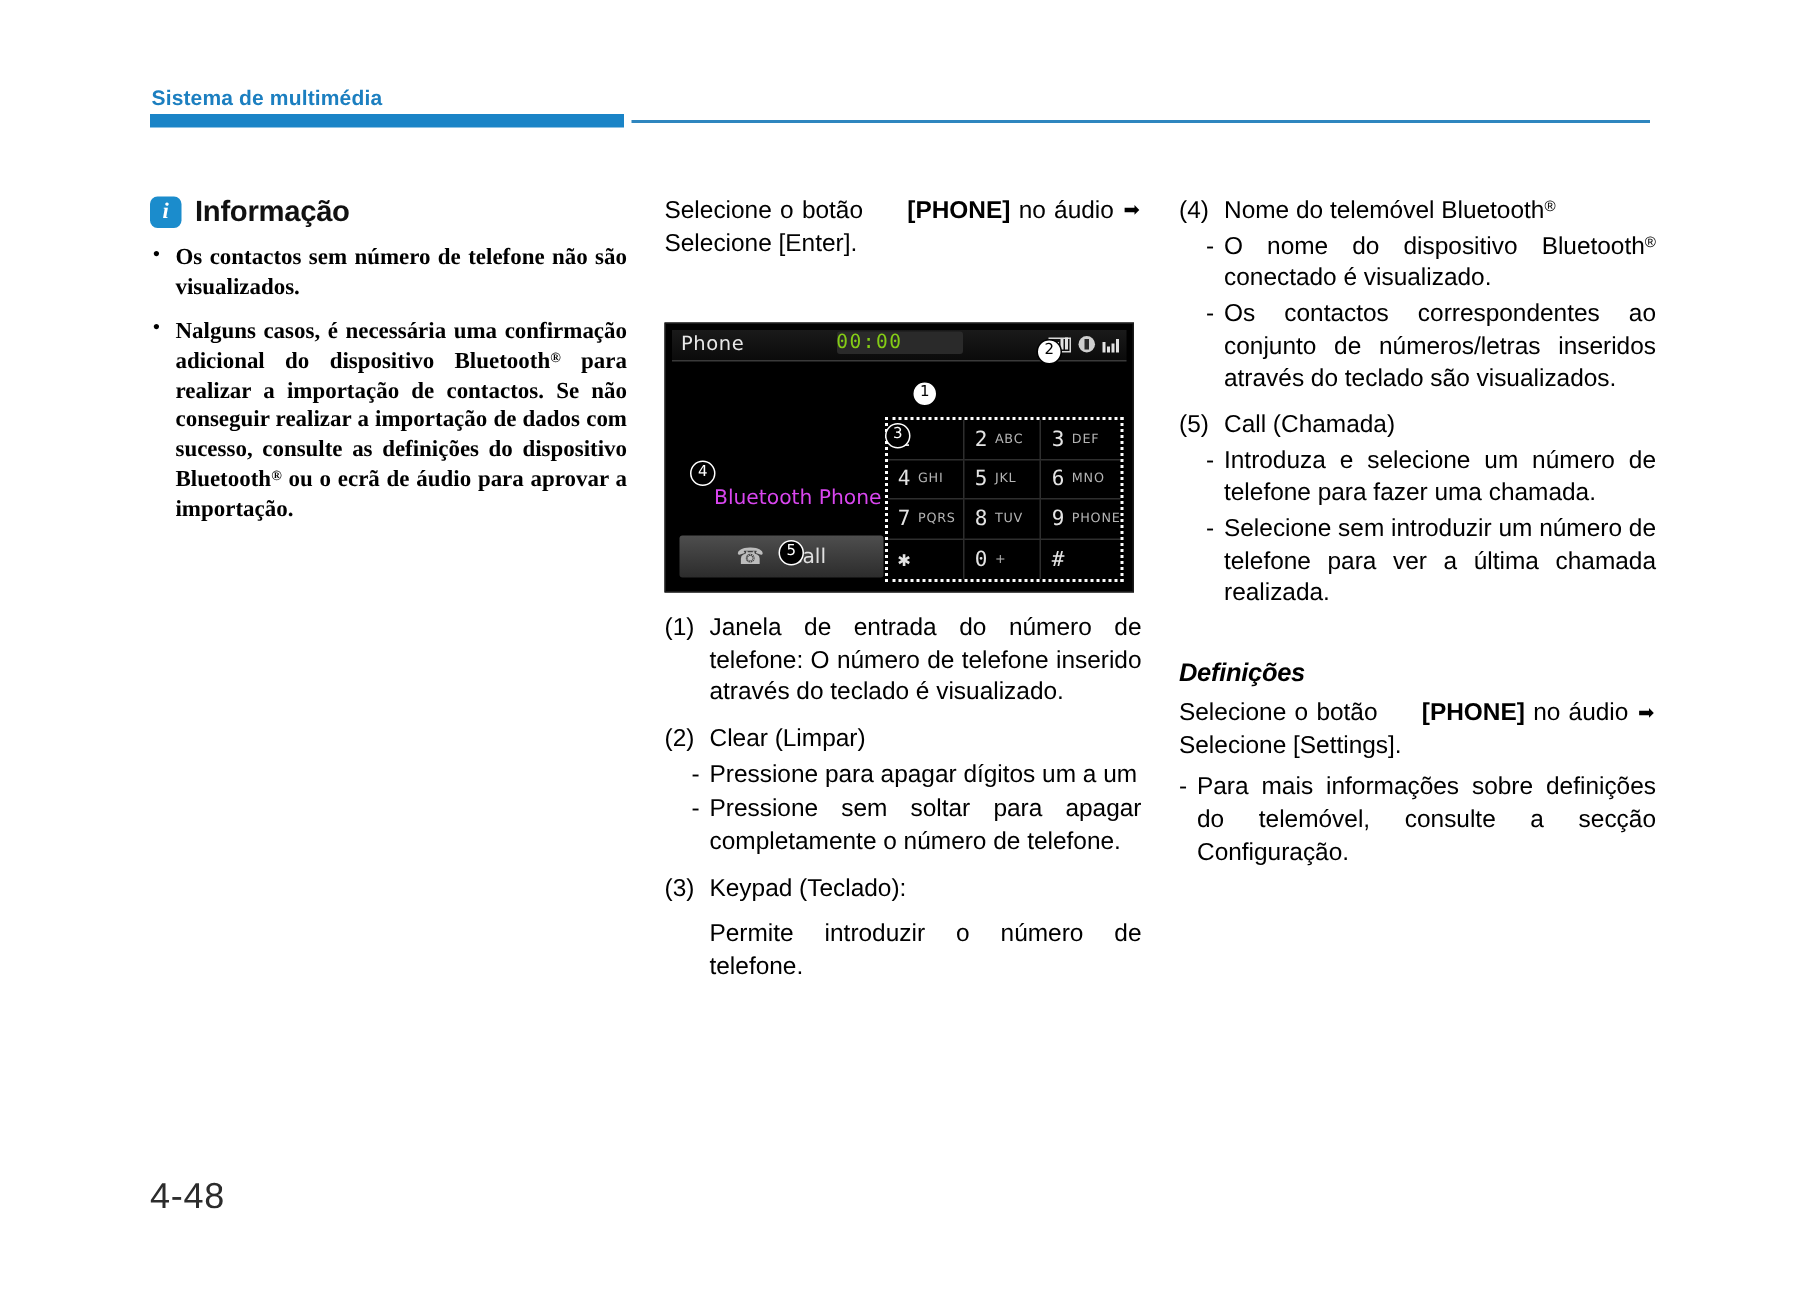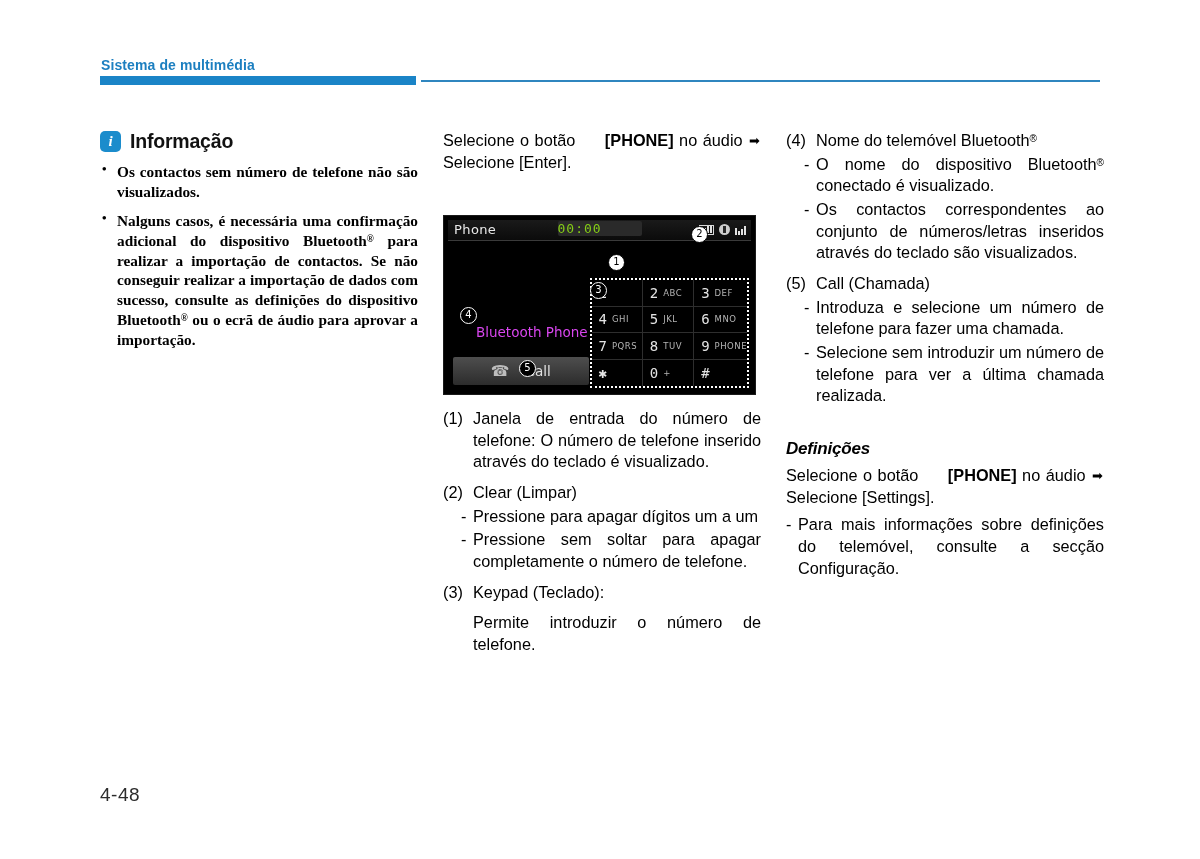--- a/index.html
+++ b/index.html
@@ -395,21 +395,21 @@
   .co-2 { left: 243px; top: 6px; }
   .co-3 { left: 142px; top: 62px; }
   .co-4 { left: 12px;  top: 87px; }
   .co-5 { left: 71px;  top: 140px; }
 
   
   .page-number {
     position: absolute;
     left: 100px;
     top: 784px;
-    font-size: 19px;
+    font-size: 24px;
     color: #2c2c2c;
     letter-spacing: 0.5px;
   }
 </style>
 </head>
 <body>
 
 <div class="page-header">
   <div class="header-title">Sistema de multimédia</div>
   <div class="header-bar-thick"></div>

